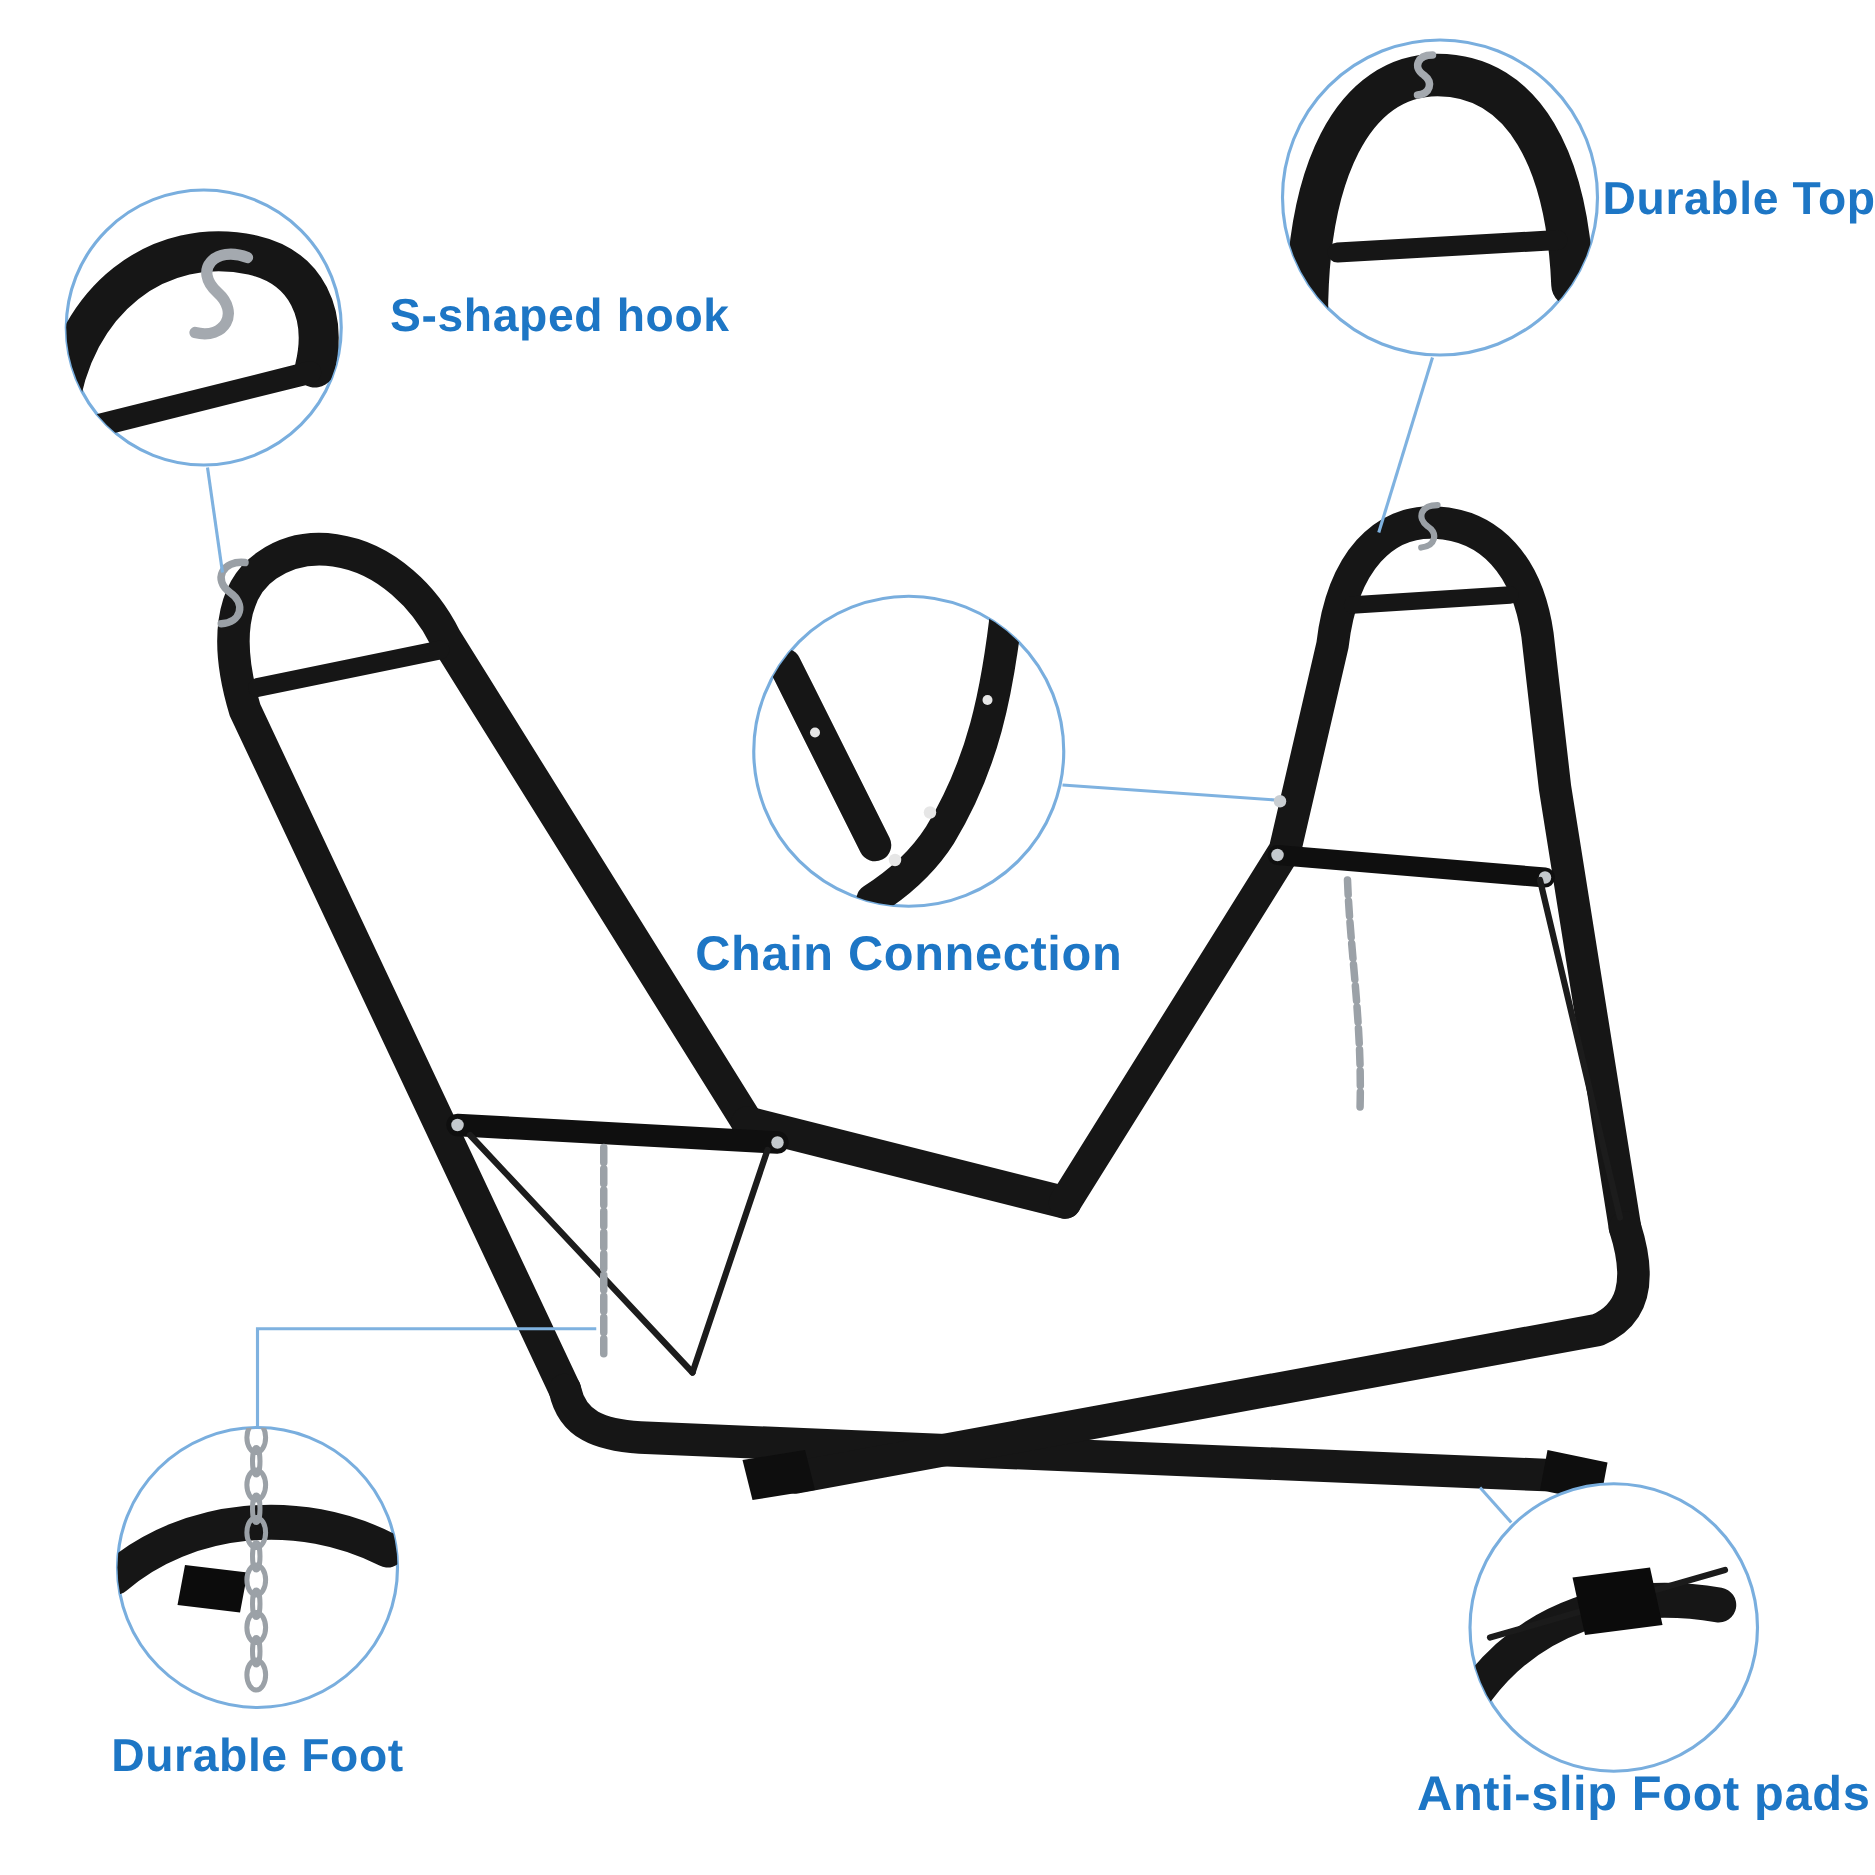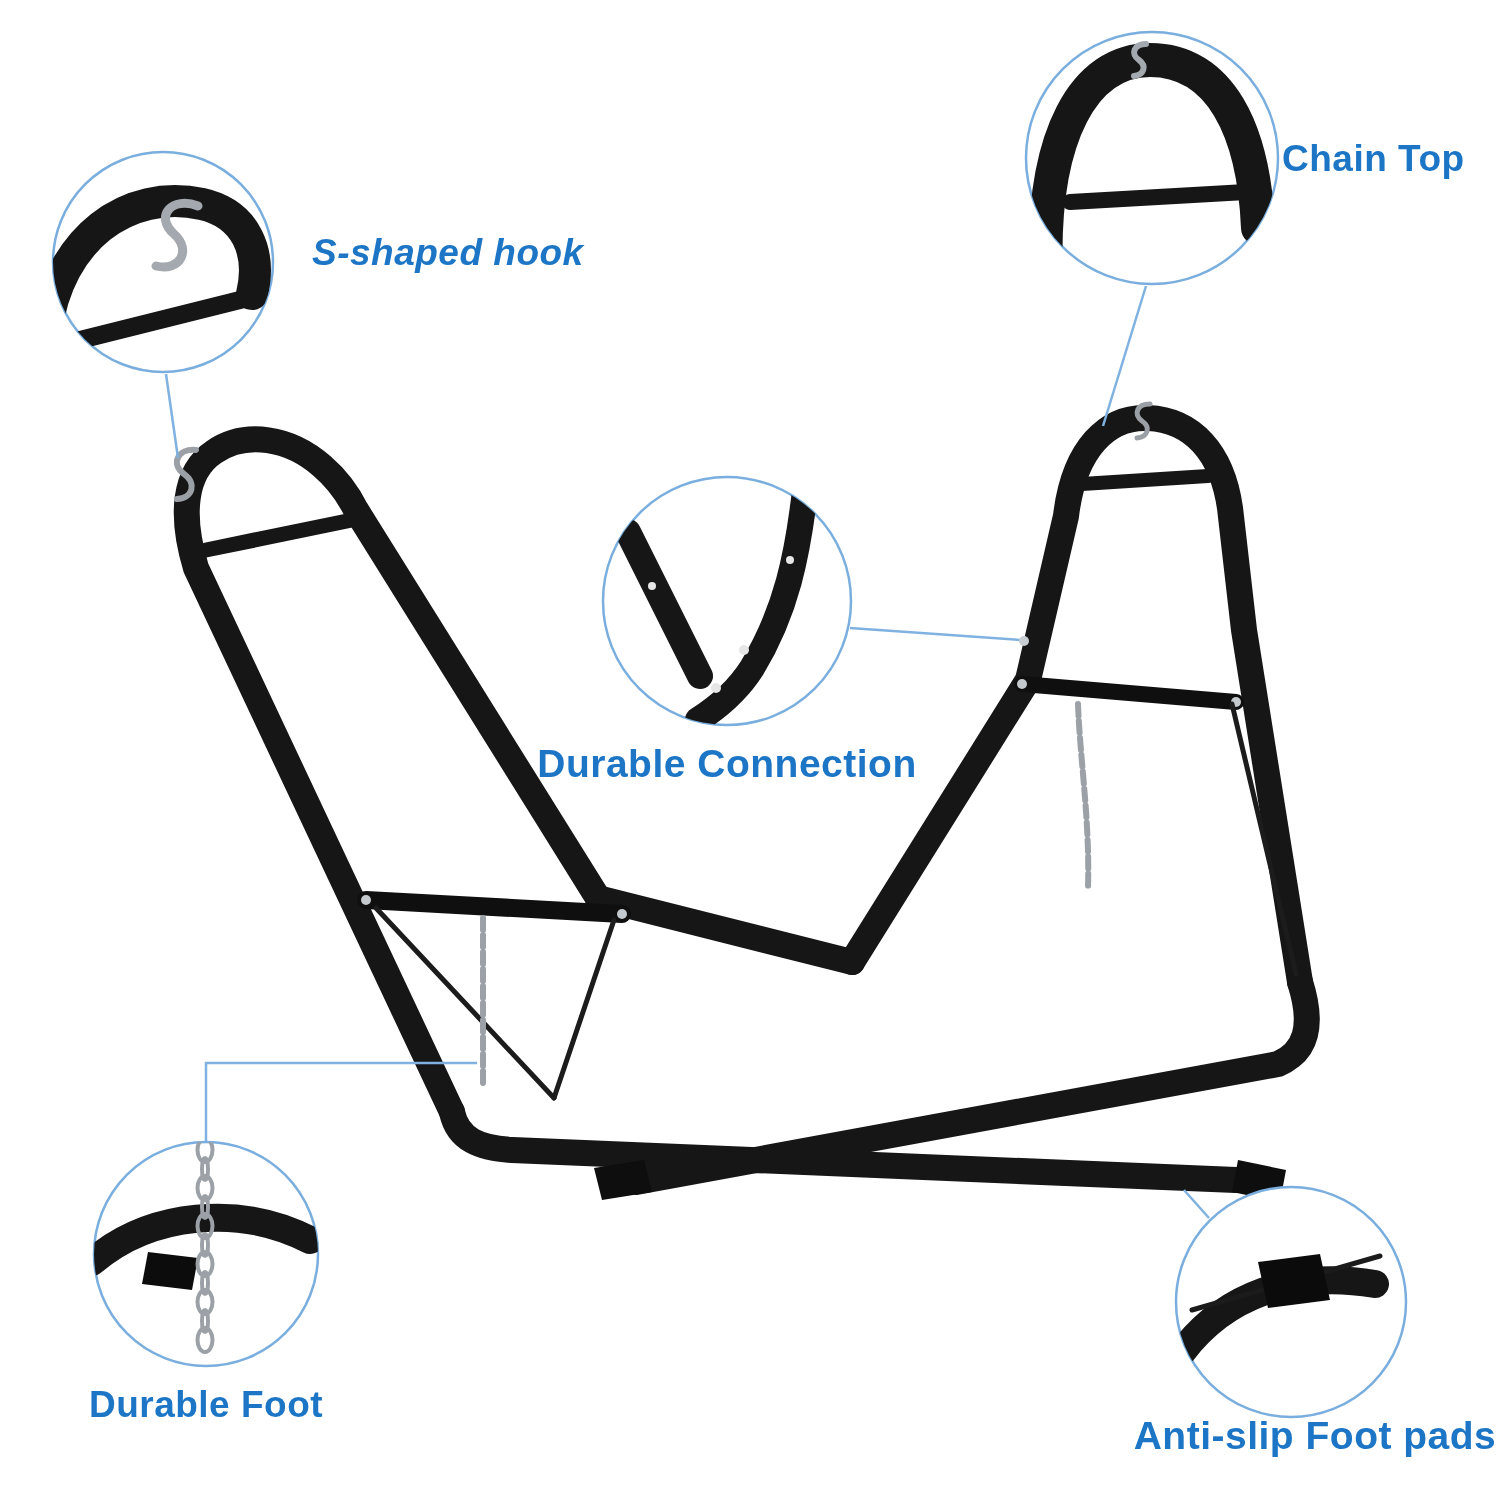--- a/index.html
+++ b/index.html
@@ -13,21 +13,21 @@
   .stage svg{position:absolute;left:0;top:0;}
   .callout-label{
     position:absolute;
     font-weight:700;
     color:#1d76c5;
     letter-spacing:0.5px;
     white-space:nowrap;
   }
   .lbl-left{text-align:left;}
   .lbl-center{text-align:center;}
-  #label-s-hook{left:312px;top:232px;font-size:37px;font-style:italic;}
+  #label-s-hook{left:312px;top:232px;font-size:37px;}
   #label-smooth-top{left:1282px;top:138px;font-size:37px;}
   #label-strong-connection{left:527px;top:742px;width:400px;font-size:39px;}
   #label-durable-chain{left:56px;top:1384px;width:300px;font-size:37px;}
   #label-foot-pads{left:1100px;top:1414px;width:430px;font-size:39px;}
 </style>
 </head>
 <body>
 
 <div class="stage">
 
@@ -150,21 +150,21 @@
         <path d="M 1182 1352 C 1224 1296 1292 1270 1375 1284" stroke="#161616" stroke-width="28"></path>
         <path d="M 1192 1310 L 1380 1256" stroke="#1b1b1b" stroke-width="5"></path>
         <path d="M 1258 1262 L 1320 1254 L 1330 1300 L 1268 1308 Z" fill="#0b0b0b" stroke="none"></path>
       </g>
     </g>
 
   </svg>
 
   <div class="callout-label lbl-left" id="label-s-hook" style="color: rgb(29, 118, 197);">S-shaped hook</div>
 
-  <div class="callout-label lbl-left" id="label-smooth-top" style="color: rgb(29, 118, 197);">Chain Top</div>
+  <div class="callout-label lbl-left" id="label-smooth-top" style="color: rgb(29, 118, 197);">Durable Top</div>
 
-  <div class="callout-label lbl-center" id="label-strong-connection" style="color: rgb(29, 118, 197);">Durable Connection</div>
+  <div class="callout-label lbl-center" id="label-strong-connection" style="color: rgb(29, 118, 197);">Chain Connection</div>
 
   <div class="callout-label lbl-center" id="label-durable-chain" style="color: rgb(29, 118, 197);">Durable Foot</div>
 
   <div class="callout-label lbl-center" id="label-foot-pads" style="color: rgb(29, 118, 197);">Anti-slip Foot pads</div>
 
 </div>
 
 </body></html>

